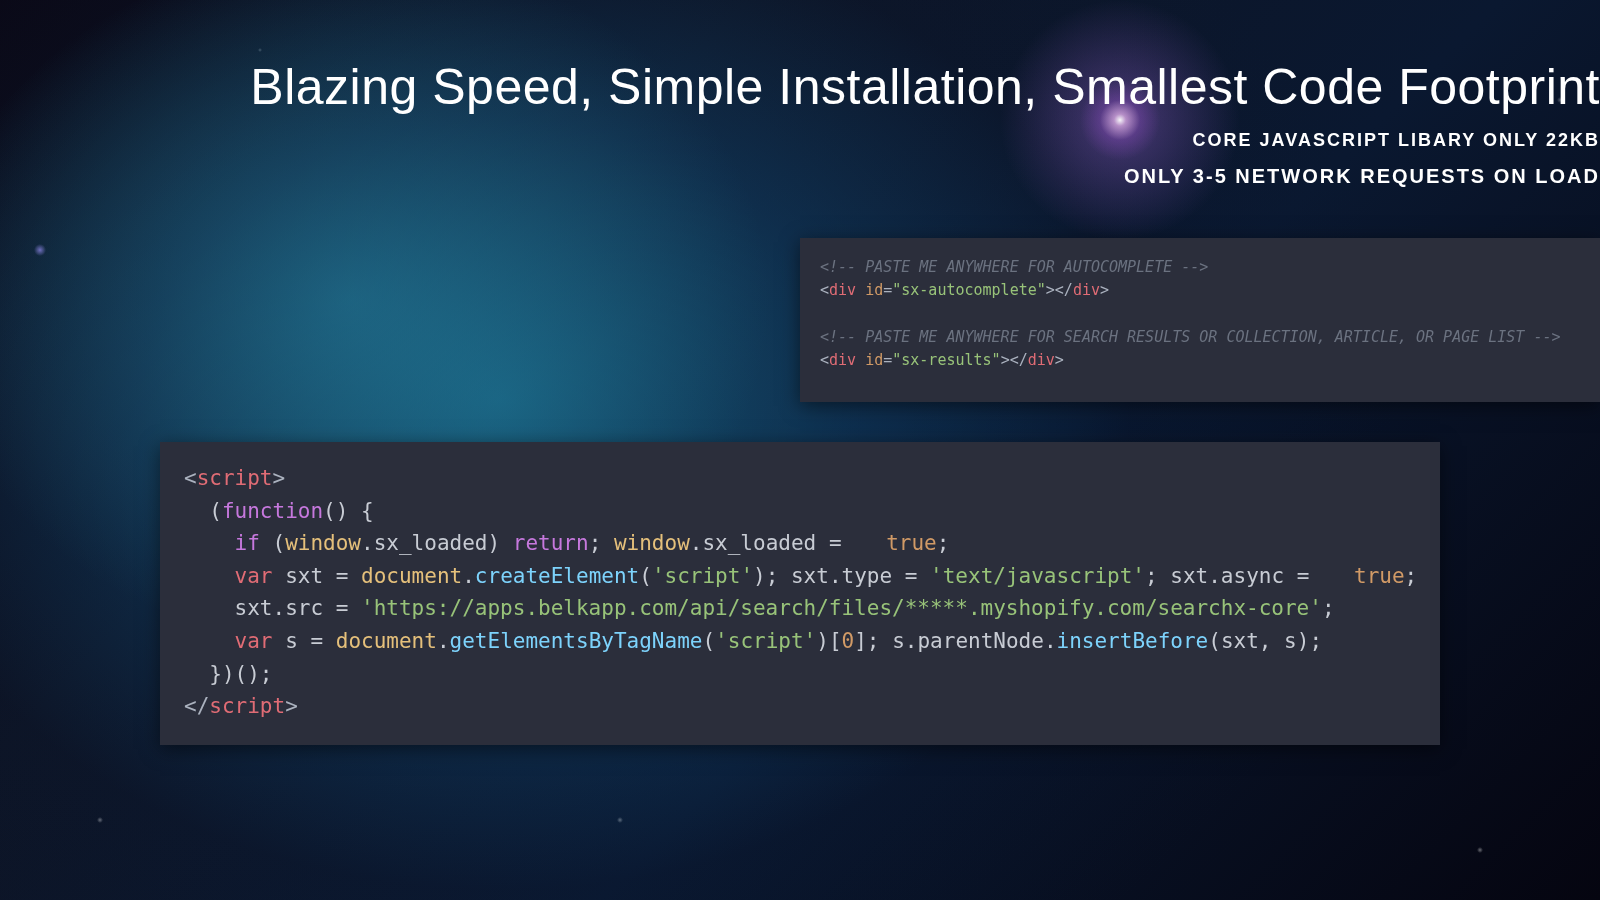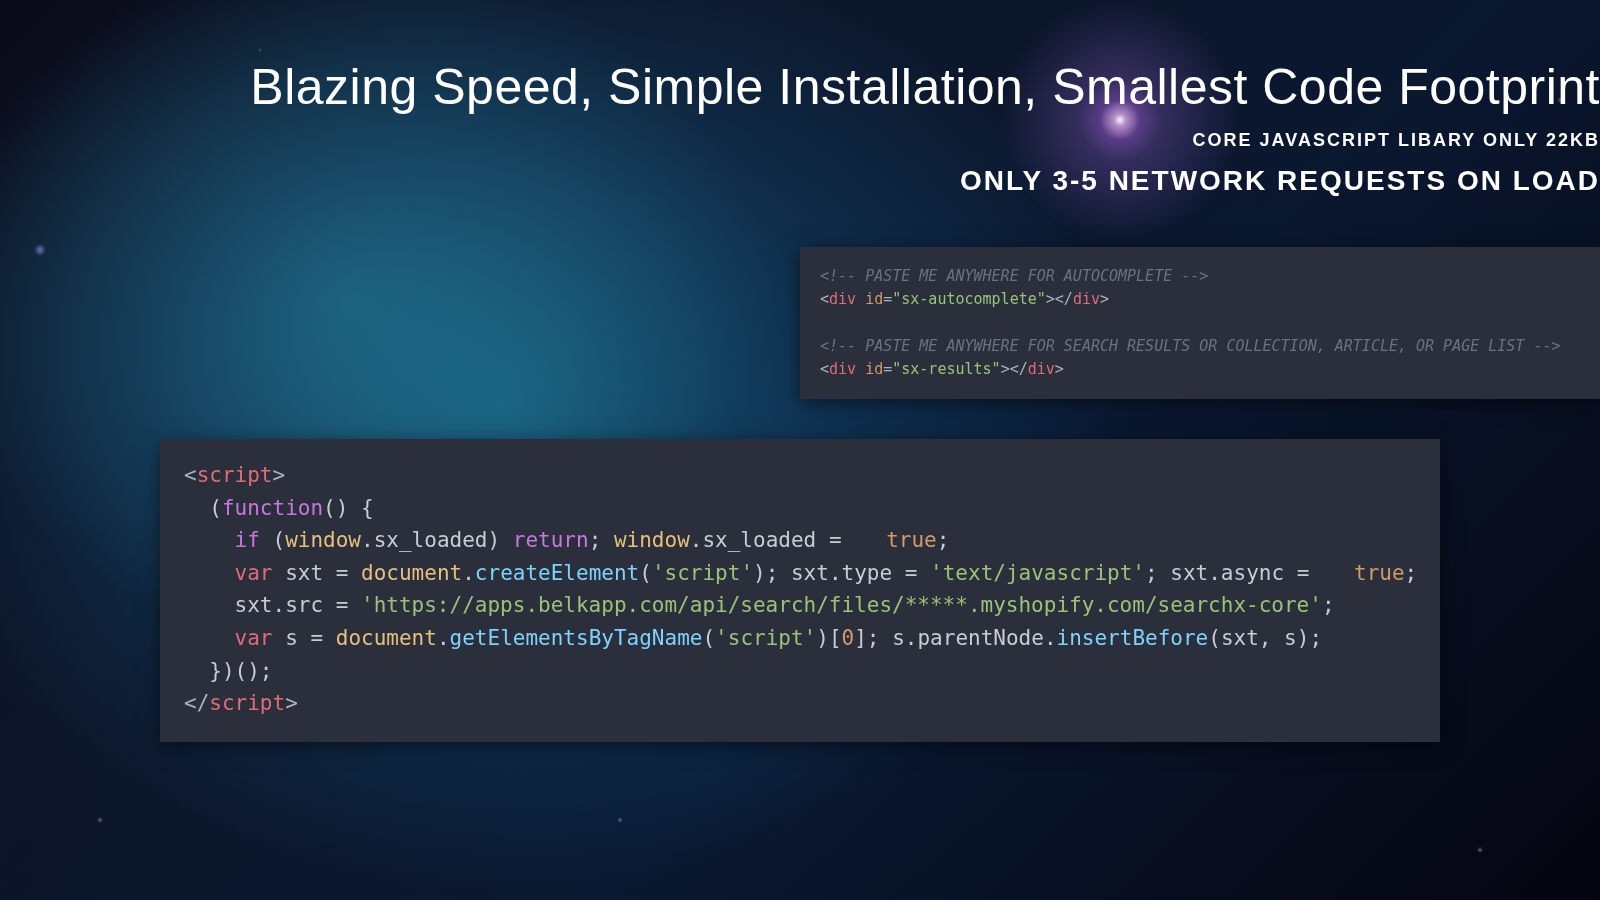--- a/index.html
+++ b/index.html
@@ -44,35 +44,35 @@
   }
   .sub {
     text-transform: uppercase;
     letter-spacing: 2px;
     font-weight: 600;
     color: #ffffff;
     text-align: center;
   }
   .sub1 { font-size: 28px; margin-top: 38px; }
   .sub2 { font-size: 18px; margin-top: 14px; }
-  .sub3 { font-size: 28px; margin-top: 14px; }
+  .sub3 { font-size: 20px; margin-top: 14px; }
 
   .codeblock {
     background: #2b2e3b;
     font-family: "Menlo", "Consolas", "DejaVu Sans Mono", monospace;
     color: #c8ccd4;
     line-height: 1.55;
     white-space: pre;
     box-shadow: 0 4px 18px rgba(0,0,0,0.5);
   }
   .code1 {
     margin-top: 50px;
     width: 800px;
     font-size: 15px;
-    padding: 18px 20px 18px 20px;
+    padding: 18px 20px 30px 20px;
   }
   .code2 {
     margin-top: 40px;
     width: 1280px;
     font-size: 21px;
     padding: 20px 24px 22px 24px;
     align-self: flex-start;
     margin-left: 160px;
   }
 

